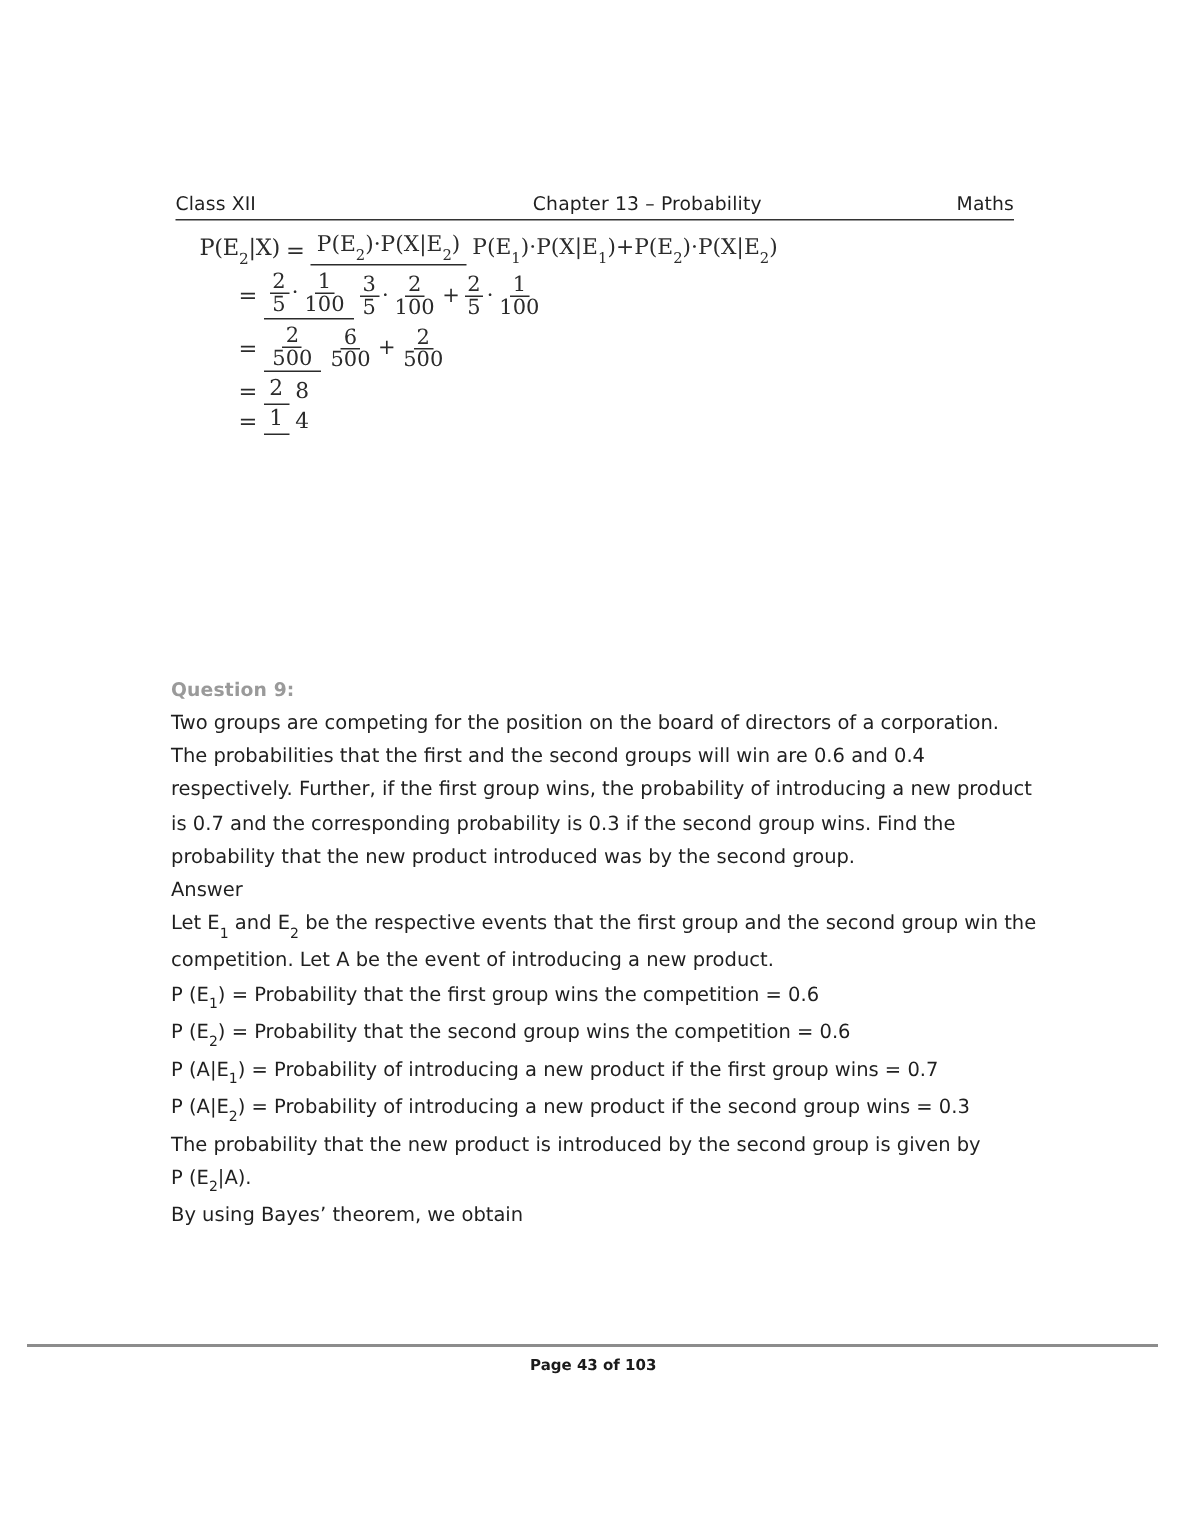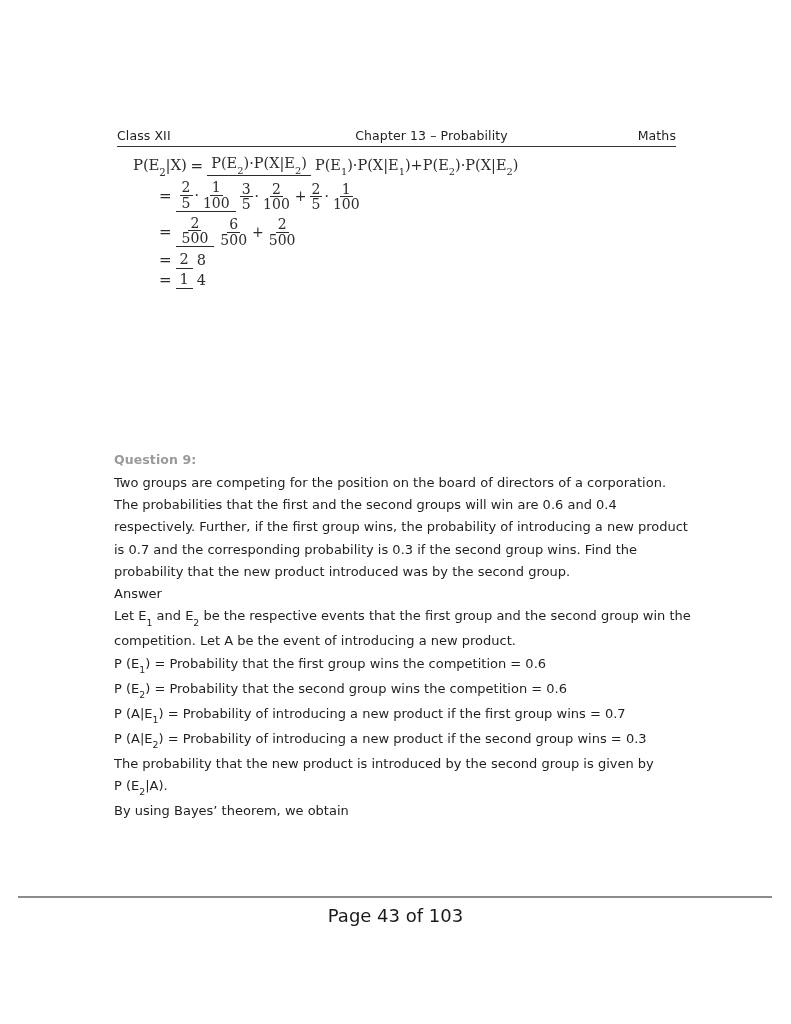--- a/index.html
+++ b/index.html
@@ -167,22 +167,22 @@
     width: 754px;
     height: 0;
     border-top: 2px solid #8c8c8c;
   }
   .footer {
     position: absolute;
     left: 0;
     top: 905px;
     width: 791px;
     text-align: center;
-    font-size: 18px;
-    font-weight: normal;
+    font-size: 10px;
+    font-weight: bold;
     color: #1a1a1a;
   }
 </style>
 </head>
 <body>
 
 <div class="page">
 
   <div class="header">
     <div class="header-left">Class XII</div>

